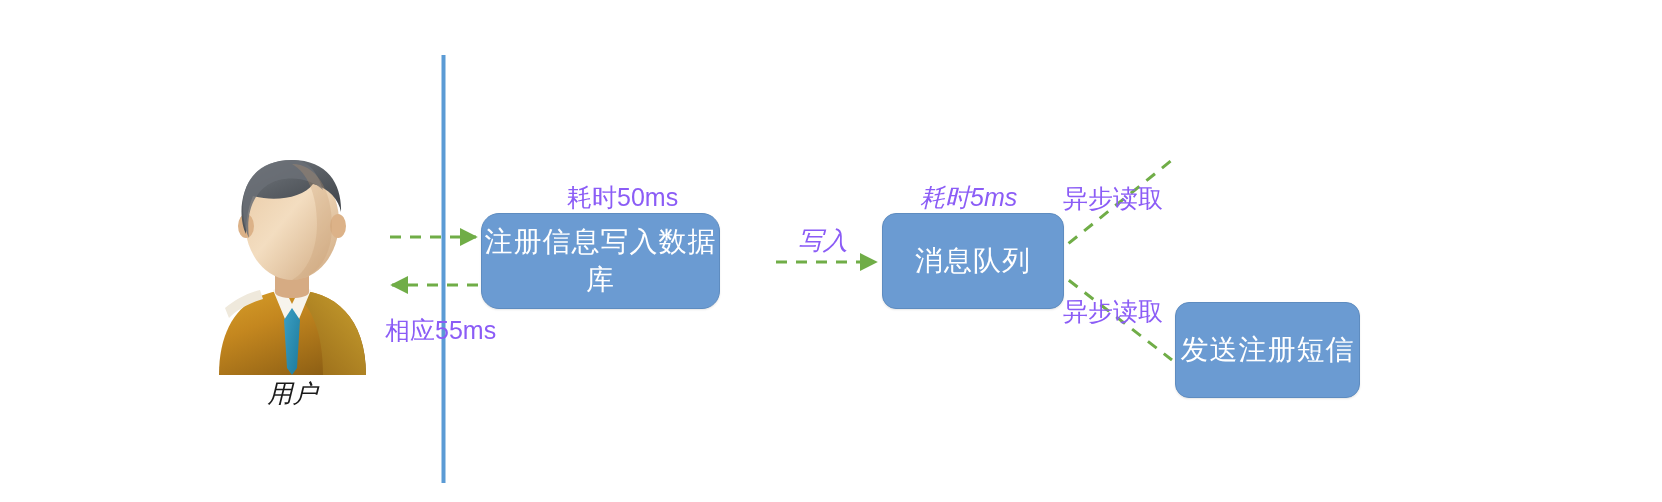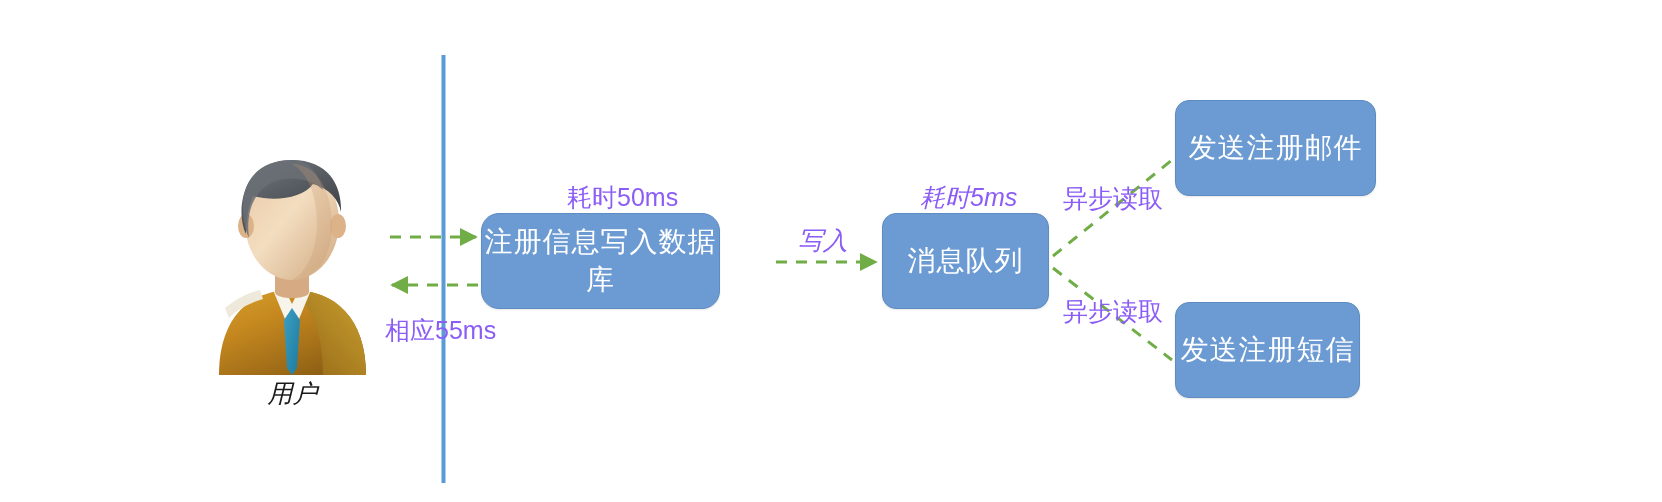--- a/index.html
+++ b/index.html
@@ -68,21 +68,21 @@
     align-items: center;
     justify-content: center;
     color: #ffffff;
     font-size: 28px;
     letter-spacing: 1px;
     text-align: center;
     box-shadow: 0 1px 2px rgba(0,0,0,0.10);
   }
 
   #box-db       { left: 481px;  top: 213px; width: 239px; height: 96px; border-radius: 18px; }
-  #box-mq       { left: 882px;  top: 213px; width: 167px; height: 96px; }
+  #box-mq       { left: 882px;  top: 213px; width: 182px; height: 96px; }
   #box-mail     { left: 1175px; top: 100px; width: 201px; height: 96px; }
   #box-sms      { left: 1175px; top: 302px; width: 185px; height: 96px; }
 
   
   .caption {
     position: absolute;
     font-size: 25px;
     color: #8b5cf6;
     white-space: nowrap;
     line-height: 1.15;
@@ -175,21 +175,20 @@
       <path d="M87 24 C110 24 127 48 127 86 C127 118 110 140 87 140
                C102 132 112 110 112 84 C112 54 102 32 87 24 Z" fill="#c79b70" opacity="0.28"></path>
     </svg>
     <div id="user-label">用户</div>
   </div>
 
   <div id="box-db" class="proc-box">注册信息写入数据库</div>
 
   <div id="box-mq" class="proc-box">消息队列</div>
 
-  <div id="box-mail" class="proc-box">发送注册邮件</div>
 
   <div id="box-sms" class="proc-box">发送注册短信</div>
 
   <div id="cap-db-time" class="caption">耗时50ms</div>
 
   <div id="cap-mq-time" class="caption">耗时5ms</div>
 
   <div id="cap-write" class="caption">写入</div>
 
   <div id="cap-response" class="caption">相应55ms</div>

